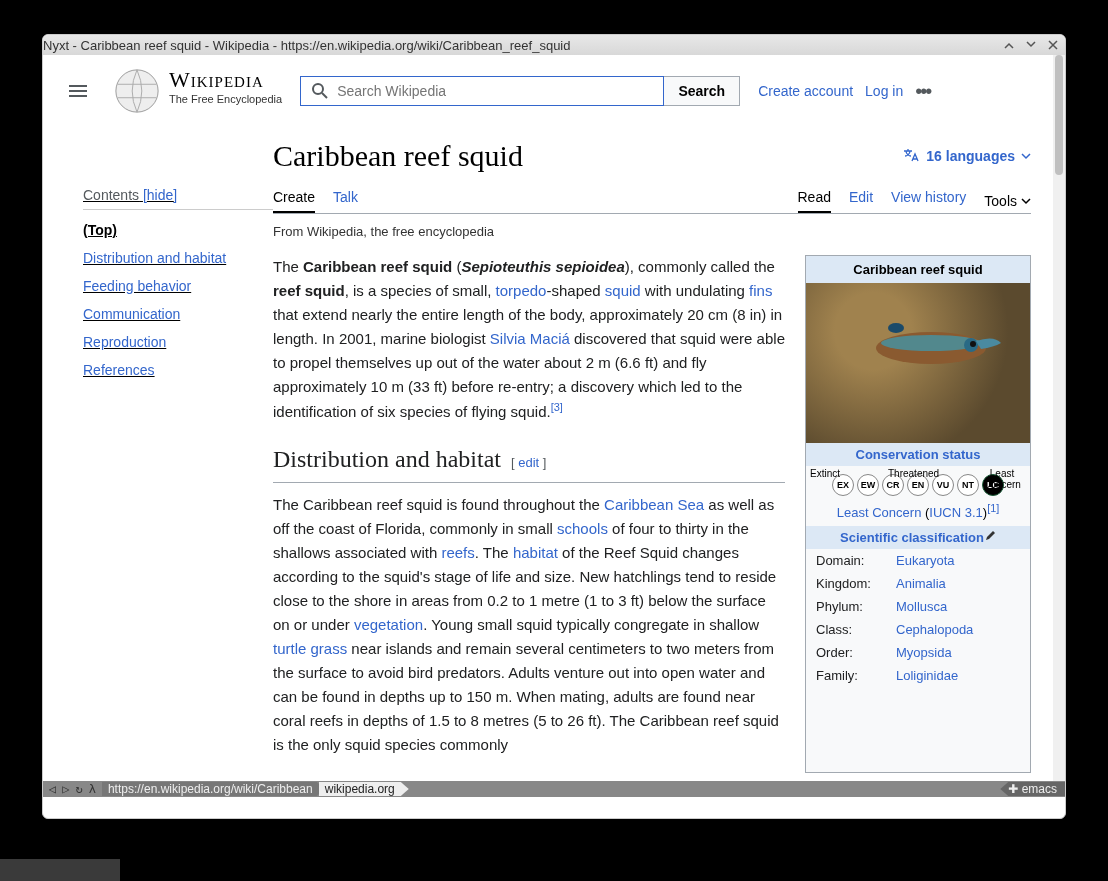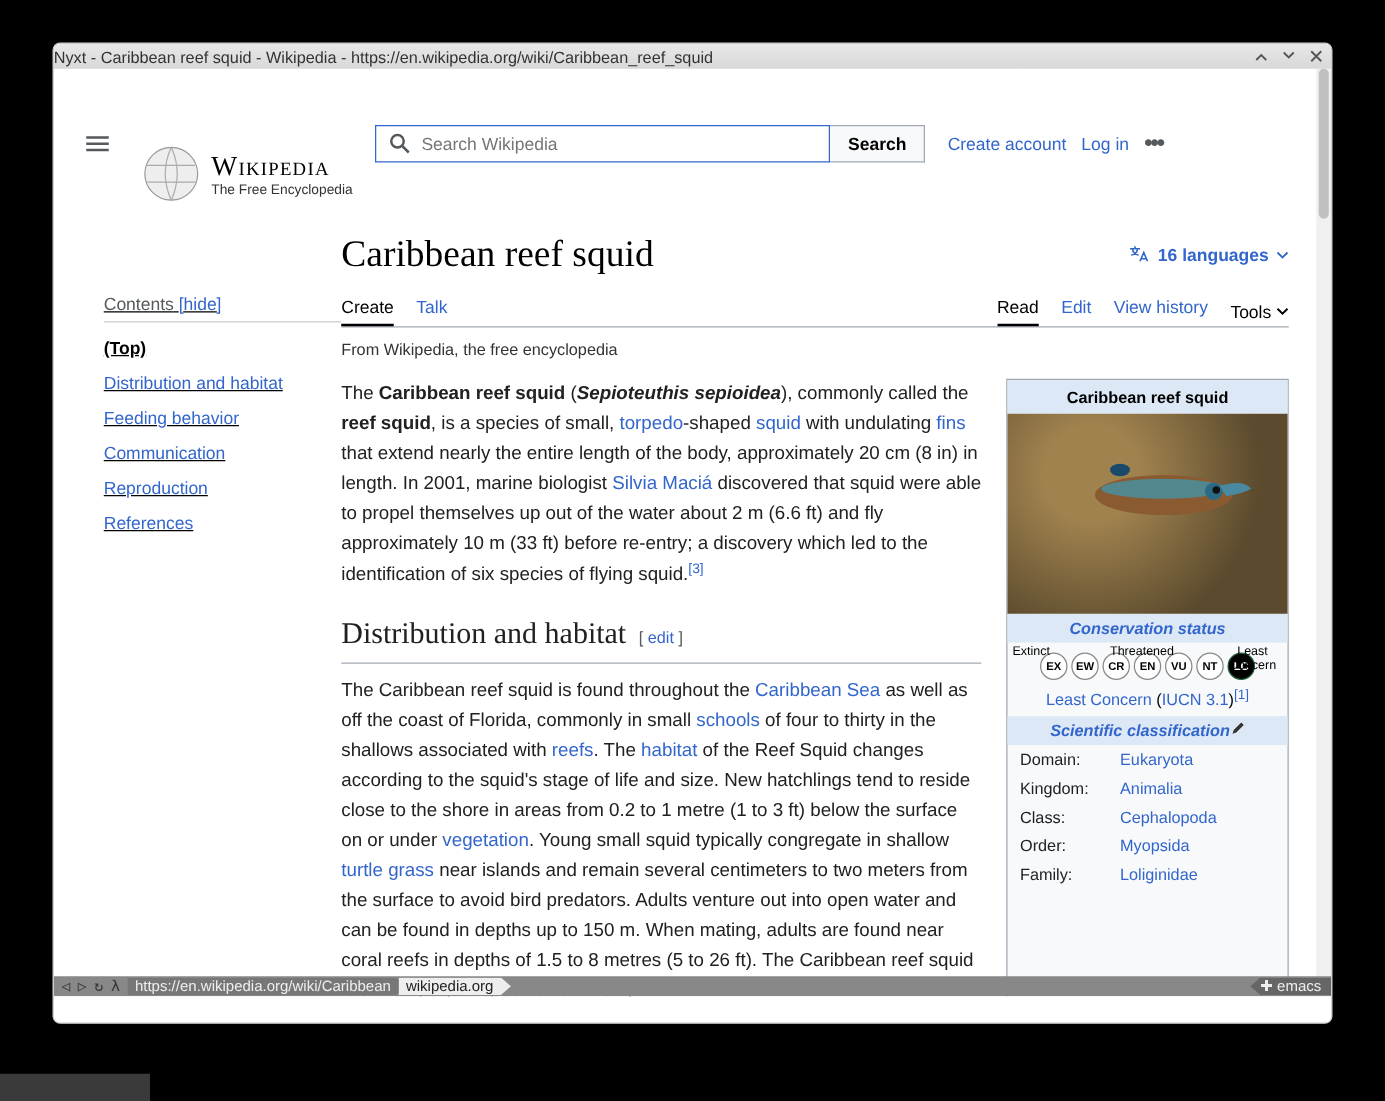--- a/index.html
+++ b/index.html
@@ -8,21 +8,21 @@
 .titlebar { height: 20px; background: linear-gradient(#e8e8e8, #d8d8d8); display: flex; align-items: center; justify-content: flex-start; position: relative; font-size: 13px; color: #333; }
 .titlebar-controls { position: absolute; right: 6px; display: flex; gap: 10px; }
 .titlebar-controls svg { width: 12px; height: 12px; stroke: #555; stroke-width: 1.5; fill: none; cursor: pointer; }
 .content { height: 742px; overflow: hidden; position: relative; }
 .scrollbar { position: absolute; right: 0; top: 0; width: 12px; height: 100%; background: #f0f0f0; }
 .scrollbar-thumb { position: absolute; left: 2px; right: 2px; top: 0; height: 120px; background: #c0c0c0; border-radius: 4px; }
 .wiki { padding: 0; }
 .header { display: flex; align-items: center; padding: 12px 18px; gap: 18px; }
 .hamburger { display: flex; flex-direction: column; gap: 3px; cursor: pointer; padding: 8px; }
 .hamburger span { width: 18px; height: 2px; background: #54595d; }
-.logo { display: flex; align-items: center; gap: 8px; margin-top: 48px; }
+.logo { display: flex; align-items: flex-start; gap: 8px; }
 .logo-globe { width: 48px; height: 48px; }
 .logo-text { font-family: 'Linux Libertine', Georgia, serif; font-size: 22px; letter-spacing: 1px; font-variant: small-caps; }
 .logo-sub { font-size: 11px; color: #333; }
 .search-wrap { flex: 1; display: flex; max-width: 440px; }
 .search-box { flex: 1; display: flex; align-items: center; border: 1px solid #3366cc; padding: 5px 10px; gap: 8px; }
 .search-box input { border: none; outline: none; flex: 1; font-size: 14px; }
 .search-btn { border: 1px solid #a2a9b1; border-left: none; background: #f8f9fa; padding: 6px 14px; font-weight: bold; cursor: pointer; font-size: 14px; }
 .user-links { display: flex; gap: 12px; align-items: center; }
 .user-links a { color: #3366cc; text-decoration: none; font-size: 14px; }
 .dots { font-size: 20px; letter-spacing: -2px; color: #54595d; cursor: pointer; }
@@ -51,21 +51,21 @@
 .body-text sup { font-size: 11px; color: #3366cc; }
 h2 { font-family: 'Linux Libertine', Georgia, serif; font-weight: normal; font-size: 24px; border-bottom: 1px solid #a2a9b1; padding-bottom: 4px; margin-bottom: 10px; }
 .edit-sec { font-size: 13px; color: #54595d; font-family: sans-serif; margin-left: 10px; }
 .edit-sec a { color: #3366cc; }
 .article-cols { display: flex; gap: 20px; }
 .article-text { flex: 1; }
 .infobox { width: 226px; border: 1px solid #a2a9b1; background: #f8f9fa; font-size: 13px; }
 .infobox-title { text-align: center; font-weight: bold; padding: 6px; background: #dce8f5; }
 .infobox-img { width: 100%; height: 160px; background: radial-gradient(circle at 30% 30%, #a0824e 20%, #5b4a2e 70%); position: relative; overflow: hidden; }
 .squid { position: absolute; top: 30px; left: 40px; width: 160px; height: 70px; }
-.infobox-section { text-align: center; padding: 4px; background: #dce8f5; font-style: italic; }
+.infobox-section { text-align: center; padding: 4px; background: #dce8f5; }
 .infobox-section a { color: #3366cc; font-weight: bold; text-decoration: none; }
 .cons-diagram { display: flex; justify-content: center; gap: 3px; padding: 8px 4px 4px; align-items: flex-end; position: relative; }
 .cons-label { position: absolute; font-size: 10px; top: 2px; }
 .cons-circle { width: 22px; height: 22px; border: 1px solid #888; border-radius: 50%; display: flex; align-items: center; justify-content: center; font-size: 9px; font-weight: bold; background: #fff; }
 .cons-circle.lc { background: #000000; color: #fff; border-color: #1a5c38; }
 .cons-status { text-align: center; padding: 2px 0 6px; font-size: 13px; }
 .cons-status a { color: #3366cc; text-decoration: none; }
 .class-row { display: flex; padding: 4px 10px; }
 .class-row .k { width: 80px; color: #202122; }
 .class-row .v { color: #3366cc; }
@@ -217,20 +217,24 @@
                   </svg></div>
               <div class="class-row">
                   <span class="k">Domain:</span>
                   <a class="v">Eukaryota</a>
                 </div>
               <div class="class-row">
                   <span class="k">Kingdom:</span>
                   <a class="v">Animalia</a>
                 </div>
               <div class="class-row">
+                  <span class="k">Phylum:</span>
+                  <a class="v">Mollusca</a>
+                </div>
+              <div class="class-row">
                   <span class="k">Class:</span>
                   <a class="v">Cephalopoda</a>
                 </div>
               <div class="class-row">
                   <span class="k">Order:</span>
                   <a class="v">Myopsida</a>
                 </div>
               <div class="class-row">
                   <span class="k">Family:</span>
                   <a class="v">Loliginidae</a>

